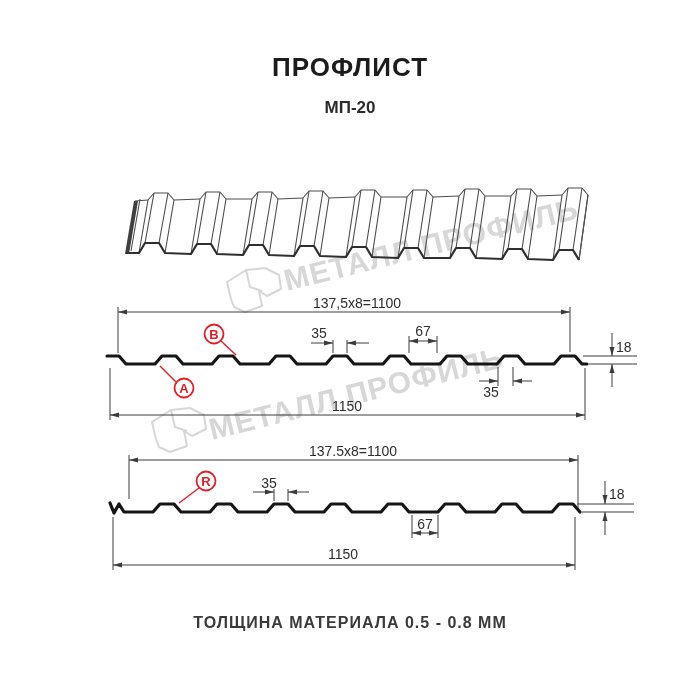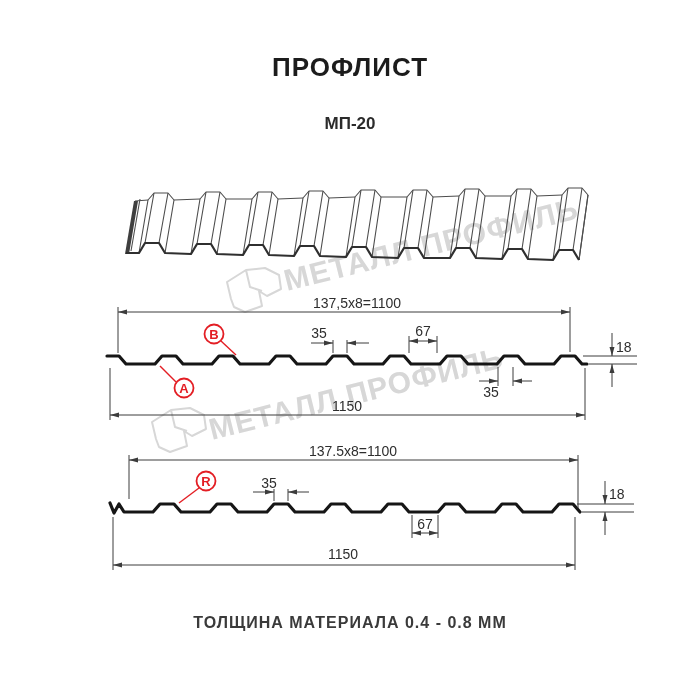--- a/index.html
+++ b/index.html
@@ -1,20 +1,20 @@
 <!DOCTYPE html>
 <html><head>
 <meta charset="utf-8">
 <style>
   html,body{margin:0;padding:0;background:#ffffff;}
   .stage{position:relative;width:700px;height:700px;background:#ffffff;overflow:hidden;
          font-family:"Liberation Sans",sans-serif;}
   .page-title{position:absolute;left:0;top:52px;width:700px;text-align:center;
               font-size:26px;font-weight:bold;letter-spacing:1px;color:#1c1c1c;}
-  .page-subtitle{position:absolute;left:0;top:114px;width:700px;text-align:center;
+  .page-subtitle{position:absolute;left:0;top:98px;width:700px;text-align:center;
               font-size:17px;font-weight:bold;color:#2b2b2b;}
   .page-footer{position:absolute;left:0;top:614px;width:700px;text-align:center;
               font-size:16px;font-weight:bold;letter-spacing:1px;color:#3a3a3a;}
   svg.drawing{position:absolute;left:0;top:0;}
   svg text{font-family:"Liberation Sans",sans-serif;}
   .dim-line{stroke:#3c3c3c;stroke-width:1;fill:none;}
   .dim-arrow{fill:#3c3c3c;stroke:none;}
   .dim-text{fill:#2e2e2e;font-size:14px;}
   .profile-line{stroke:#161616;stroke-width:3.2;fill:none;stroke-linejoin:round;stroke-linecap:round;}
   .sheet-thin{stroke:#4d4d4d;stroke-width:1.1;fill:none;stroke-linejoin:round;}
@@ -158,14 +158,14 @@
       </g>
 
       <g>
         <path class="red-leader" d="M199,488 L179,503" stroke="#e31e24"></path>
         <circle class="red-label-circle" cx="206" cy="481" r="9.5" stroke="#e31e24"></circle>
         <text class="red-letter" text-anchor="middle" x="206" y="486" fill="#e31e24">R</text>
       </g>
     </g>
   </svg>
 
-  <div class="page-footer">ТОЛЩИНА МАТЕРИАЛА 0.4 - 0.8 ММ</div>
+  <div class="page-footer">ТОЛЩИНА МАТЕРИАЛА 0.5 - 0.8 ММ</div>
 </div>
 
 </body></html>

